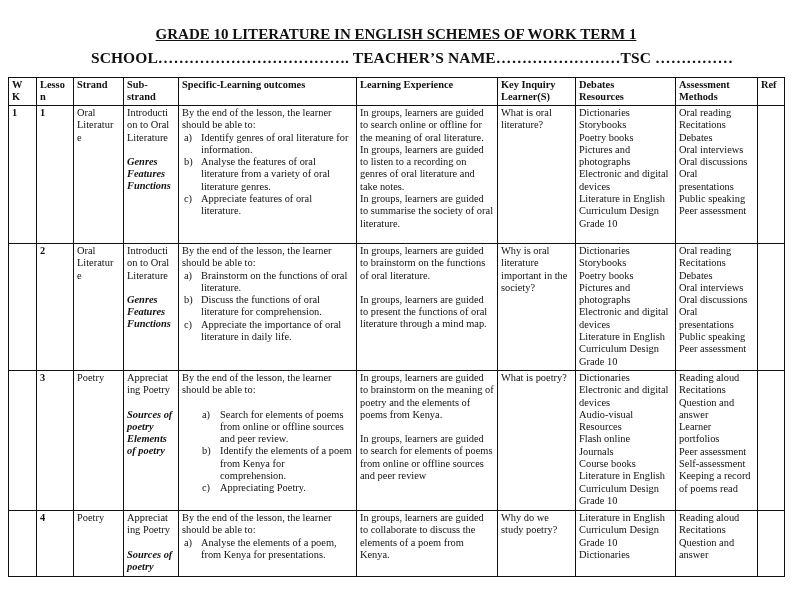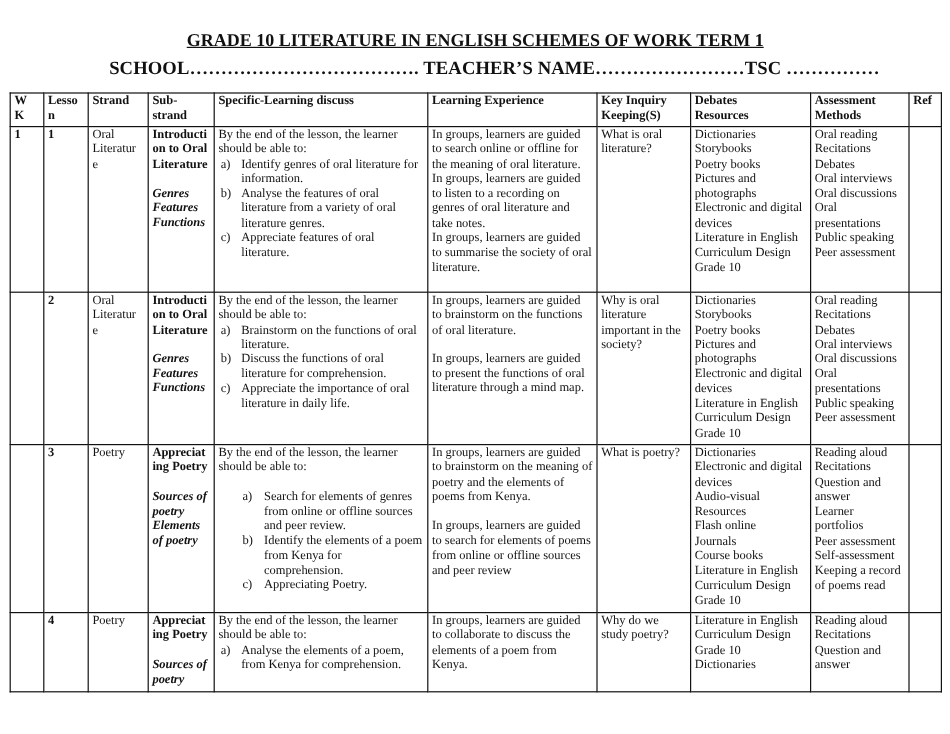--- a/index.html
+++ b/index.html
@@ -4,21 +4,21 @@
 <style>
   html, body { margin:0; padding:0; background:#fff; }
   body { width:792px; height:612px; position:relative; overflow:hidden; font-family:"Liberation Serif", "DejaVu Serif", serif; color:#111; }
   .title { position:absolute; top:26px; left:0; width:792px; text-align:center; font-weight:bold; font-size:15px; }
   .title span { text-decoration:underline; }
   .subtitle { position:absolute; top:49px; left:16px; width:792px; text-align:center; font-weight:bold; font-size:15.5px; letter-spacing:0.1px; }
   table { position:absolute; top:77px; left:8px; width:776px; border-collapse:collapse; table-layout:fixed; font-size:10.4px; line-height:12.3px; }
   td, th { border:1.3px solid #111; vertical-align:top; padding:1px 3px 0 3px; text-align:left; overflow:hidden; }
   th { font-weight:bold; height:26px; }
   .bold { font-weight:bold; }
-  .sub-title { font-weight:bold; }
+  .sub-title { font-weight:normal; }
   .sub-items { font-weight:bold; font-style:italic; margin-top:12px; }
   ol.outcomes { list-style:none; margin:0; padding:0; }
   ol.outcomes li { position:relative; padding-left:19px; }
   ol.outcomes li .mk { position:absolute; left:2px; }
   ol.outcomes.indent { margin-top:12px; }
   ol.outcomes.indent li { padding-left:38px; }
   ol.outcomes.indent li .mk { left:20px; }
   .gap { height:12px; }
 </style>
 </head>
@@ -39,23 +39,23 @@
       <col style="width:100px">
       <col style="width:82px">
       <col style="width:27px">
   </colgroup>
   <thead>
     <tr>
       <th><span>W</span><br><span>K</span></th>
       <th><span>Lesso</span><br><span>n</span></th>
       <th>Strand</th>
       <th><span>Sub-</span><br><span>strand</span></th>
-      <th>Specific-Learning discuss</th>
+      <th>Specific-Learning outcomes</th>
       <th>Learning Experience</th>
-      <th><span>Key Inquiry</span><br><span>Keeping(S)</span></th>
+      <th><span>Key Inquiry</span><br><span>Learner(S)</span></th>
       <th><span>Debates</span><br><span>Resources</span></th>
       <th><span>Assessment</span><br><span>Methods</span></th>
       <th>Ref</th>
     </tr>
   </thead>
   <tbody id="tbody">
       <tr style="height: 138px;">
         <td class="bold">1</td>
         <td class="bold">1</td>
         <td>
@@ -177,21 +177,21 @@
           <div class="sub-items">
             <div>Sources of</div>
             <div>poetry</div>
             <div>Elements</div>
             <div>of poetry</div>
           </div>
         </td>
         <td>
           <div>By the end of the lesson, the learner should be able to:</div>
           <ol class="outcomes indent">
-            <li><span class="mk">a)</span><span>Search  for elements of genres from online or offline sources and peer review.</span></li>
+            <li><span class="mk">a)</span><span>Search  for elements of poems from online or offline sources and peer review.</span></li>
             <li><span class="mk">b)</span><span>Identify the elements of a poem from Kenya for comprehension.</span></li>
             <li><span class="mk">c)</span><span>Appreciating Poetry.</span></li>
           </ol>
         </td>
         <td>
           <div>In groups, learners are guided to brainstorm on the meaning of poetry and the elements of poems from Kenya.</div>
           <div class="gap"></div>
           <div>In groups, learners are guided to search  for elements of poems from online or offline sources and peer review</div>
         </td>
         <td>What is poetry?</td>
@@ -227,21 +227,21 @@
             <div>ing Poetry</div>
           </div>
           <div class="sub-items">
             <div>Sources of</div>
             <div>poetry</div>
           </div>
         </td>
         <td>
           <div>By the end of the lesson, the learner should be able to:</div>
           <ol class="outcomes">
-            <li><span class="mk">a)</span><span>Analyse the elements of a poem, from Kenya for comprehension.</span></li>
+            <li><span class="mk">a)</span><span>Analyse the elements of a poem, from Kenya for presentations.</span></li>
           </ol>
         </td>
         <td>
           <div>In groups, learners are guided to collaborate to discuss the elements of a poem from Kenya.</div>
         </td>
         <td>Why do we study poetry?</td>
         <td>
           <div>Literature in English Curriculum Design Grade 10</div>
           <div>Dictionaries</div>
         </td>

